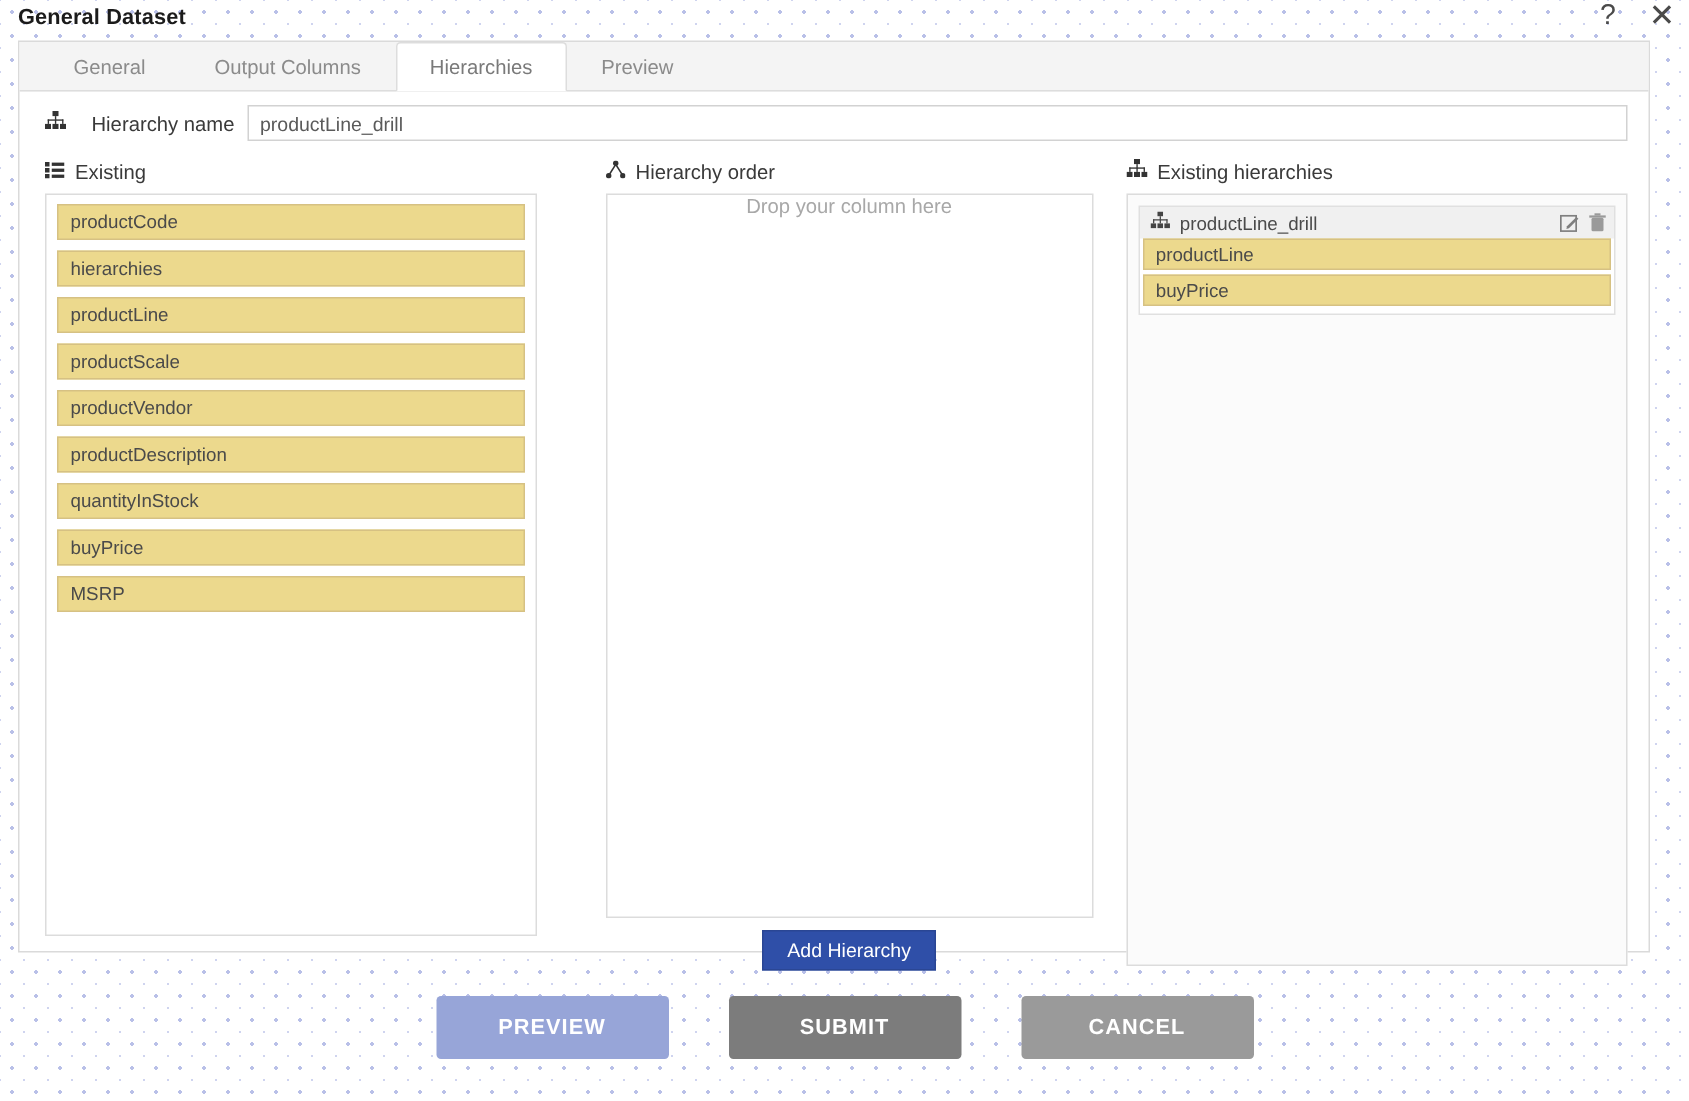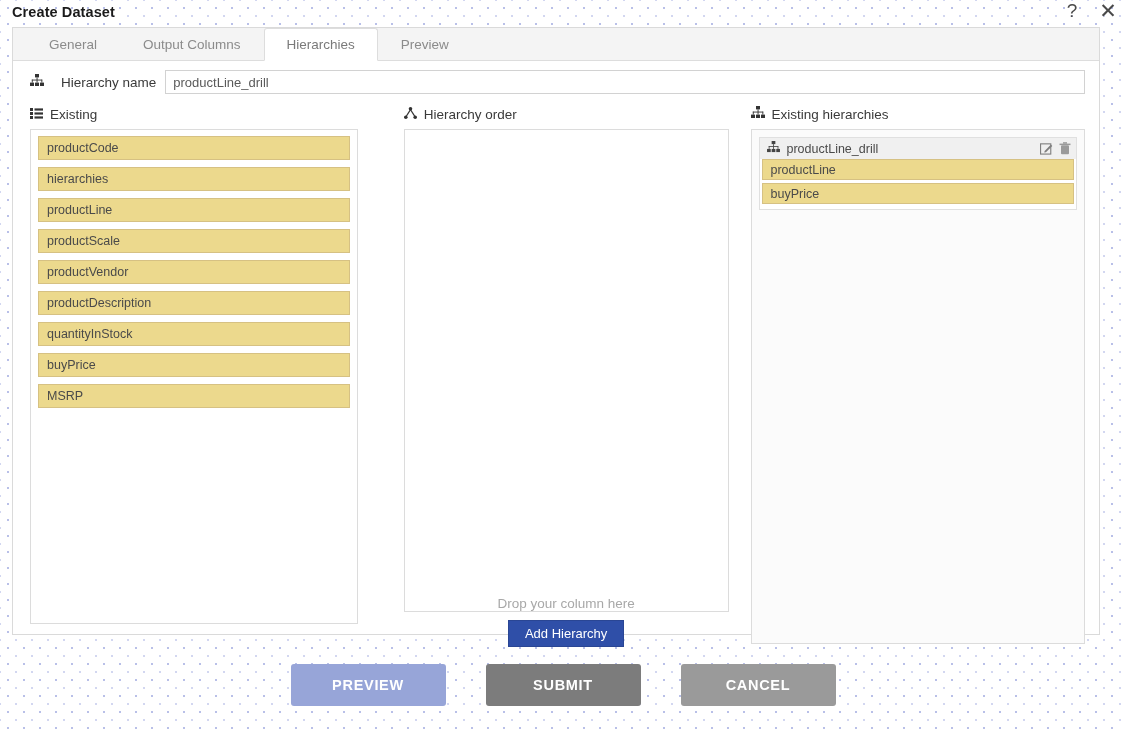--- a/index.html
+++ b/index.html
@@ -161,21 +161,21 @@
     position: relative;
   }
   .box-columns {
     height: 495px;
     padding: 6px 7px;
     overflow: hidden;
   }
   .box-order {
     height: 483px;
     display: flex;
-    align-items: flex-end;
+    align-items: flex-start;
     justify-content: center;
   }
   .box-existing {
     height: 515px;
     background: #fbfbfb;
     padding: 7px;
   }
 
   
   .chip {
@@ -276,21 +276,21 @@
   .fbtn.submit  { background: #7c7c7c; }
   .fbtn.cancel  { background: #9a9a9a; }
 
   
   .ico { display: inline-block; vertical-align: middle; }
 </style>
 </head>
 <body>
 
 <div class="titlebar">
-  <div class="title-text">Create Dataset</div>
+  <div class="title-text">General Dataset</div>
   <div class="title-actions">
     <div class="title-icon">?</div>
     <div class="title-icon close">✕</div>
   </div>
 </div>
 
 <div class="dialog">
 
   <div class="tabs-bar">
     <div class="tab">General</div>

